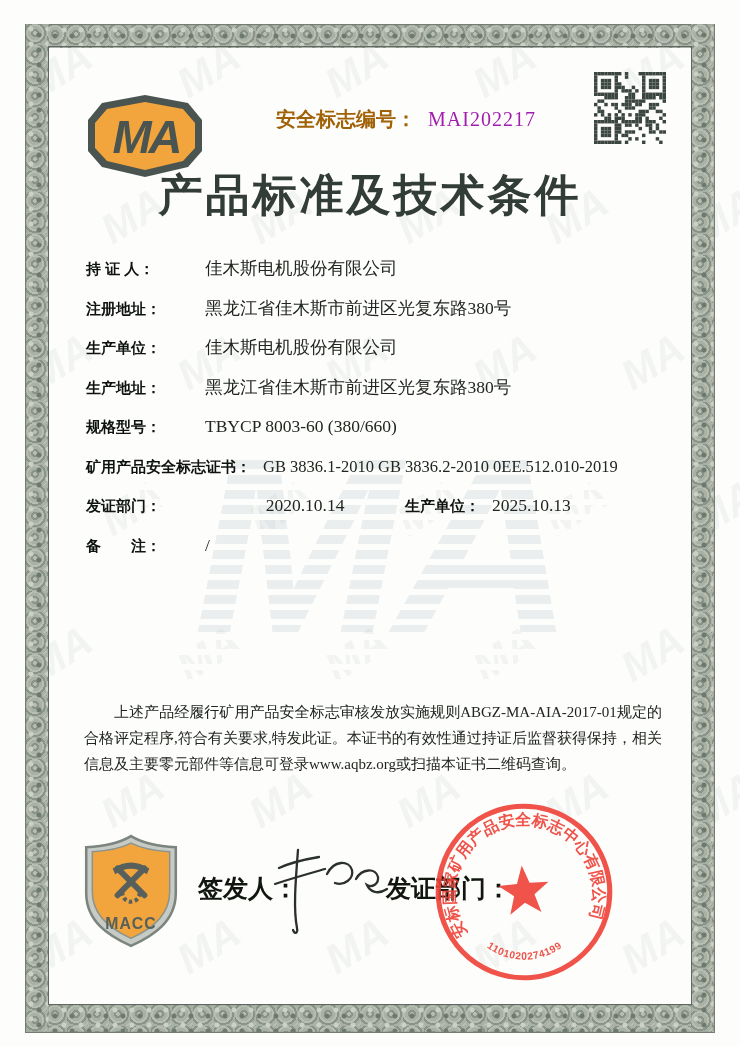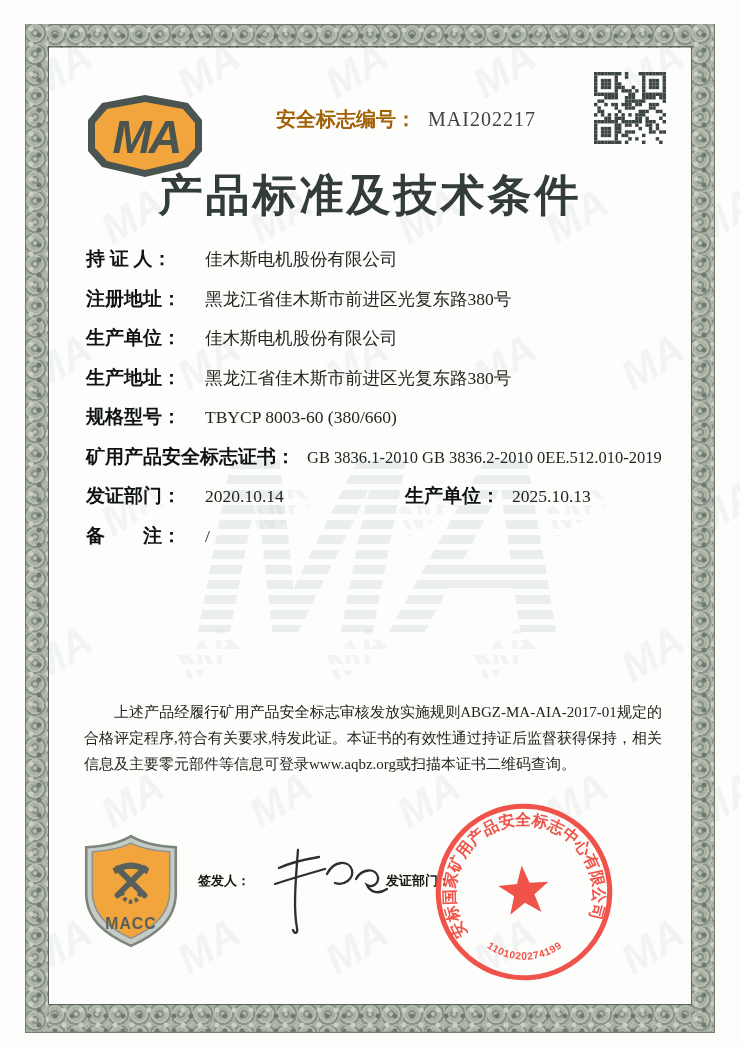--- a/index.html
+++ b/index.html
@@ -27,39 +27,39 @@
   .gb-top{left:25px;right:25px;top:24px;height:23px;border-top:1px solid #757d73;}
   .gb-bottom{left:25px;right:25px;top:1005px;height:27px;border-bottom:1px solid #757d73;}
   .gb-left{left:25px;top:24px;width:23px;height:1008px;border-left:1px solid #757d73;}
   .gb-right{right:25px;top:24px;width:23px;height:1008px;border-right:1px solid #757d73;}
   .paper{position:absolute;left:48px;top:46px;right:48px;bottom:41px;z-index:1;
          border:1.5px solid #5e6963;pointer-events:none;}
   
   .ma-logo{position:absolute;left:84px;top:94px;z-index:2;}
   .cert-no{position:absolute;left:276px;top:106px;z-index:2;white-space:nowrap;}
   .cert-no .cn-label{font-family:Liberation Serif, serif;font-weight:700;font-size:20px;color:#a16207;}
-  .cert-no .cn-value{font-size:20px;letter-spacing:1px;color:#404040;margin-left:8px;}
+  .cert-no .cn-value{font-size:20px;letter-spacing:1px;color:#a21caf;margin-left:8px;}
   .qr{position:absolute;left:594px;top:72px;z-index:2;}
   .title{position:absolute;left:0;right:0;top:166px;z-index:2;margin:0;text-align:center;
          font-size:44px;font-weight:700;letter-spacing:3px;color:#333d38;}
   
   .fields{position:absolute;left:86px;top:246px;width:578px;z-index:2;}
   .row{display:flex;align-items:baseline;height:39.5px;}
-  .flabel{font-family:Liberation Serif, serif;font-weight:700;font-size:19px;color:#0e130f;
-          width:119px;flex:0 0 auto;white-space:nowrap;}
+  .flabel{font-family:Liberation Sans, sans-serif;font-weight:700;font-size:15px;color:#0e130f;
+          width:119px;flex:0 0 auto;white-space:nowrap;margin-top:14px;}
   .flabel.wide{width:auto;margin-right:12px;}
-  .fvalue{font-size:17.5px;color:#20261f;white-space:nowrap;}
+  .fvalue{font-size:17.5px;color:#20261f;white-space:nowrap;text-align:center;}
   .fvalue.date{width:200px;flex:0 0 auto;}
   
   .statement{position:absolute;left:84px;top:700px;width:578px;z-index:2;margin:0;
              font-size:15px;line-height:1.72;text-align:justify;text-indent:2em;color:#20261f;}
   
   .macc{position:absolute;left:82px;top:834px;z-index:2;}
   .sig-label,.dept-label{position:absolute;z-index:2;font-family:"Liberation Sans",sans-serif;
-       font-weight:700;font-size:13px;color:#11160f;white-space:nowrap;}
+       font-weight:700;font-size:25px;color:#11160f;white-space:nowrap;}
   .sig-label{left:198px;top:872px;}
   .dept-label{left:386px;top:872px;}
   .signature{position:absolute;left:266px;top:838px;z-index:3;}
   .seal{position:absolute;left:432px;top:794px;z-index:3;opacity:.9;transform:rotate(-5deg);}
 </style>
 </head>
 <body>
 
 <div class="page">
 

